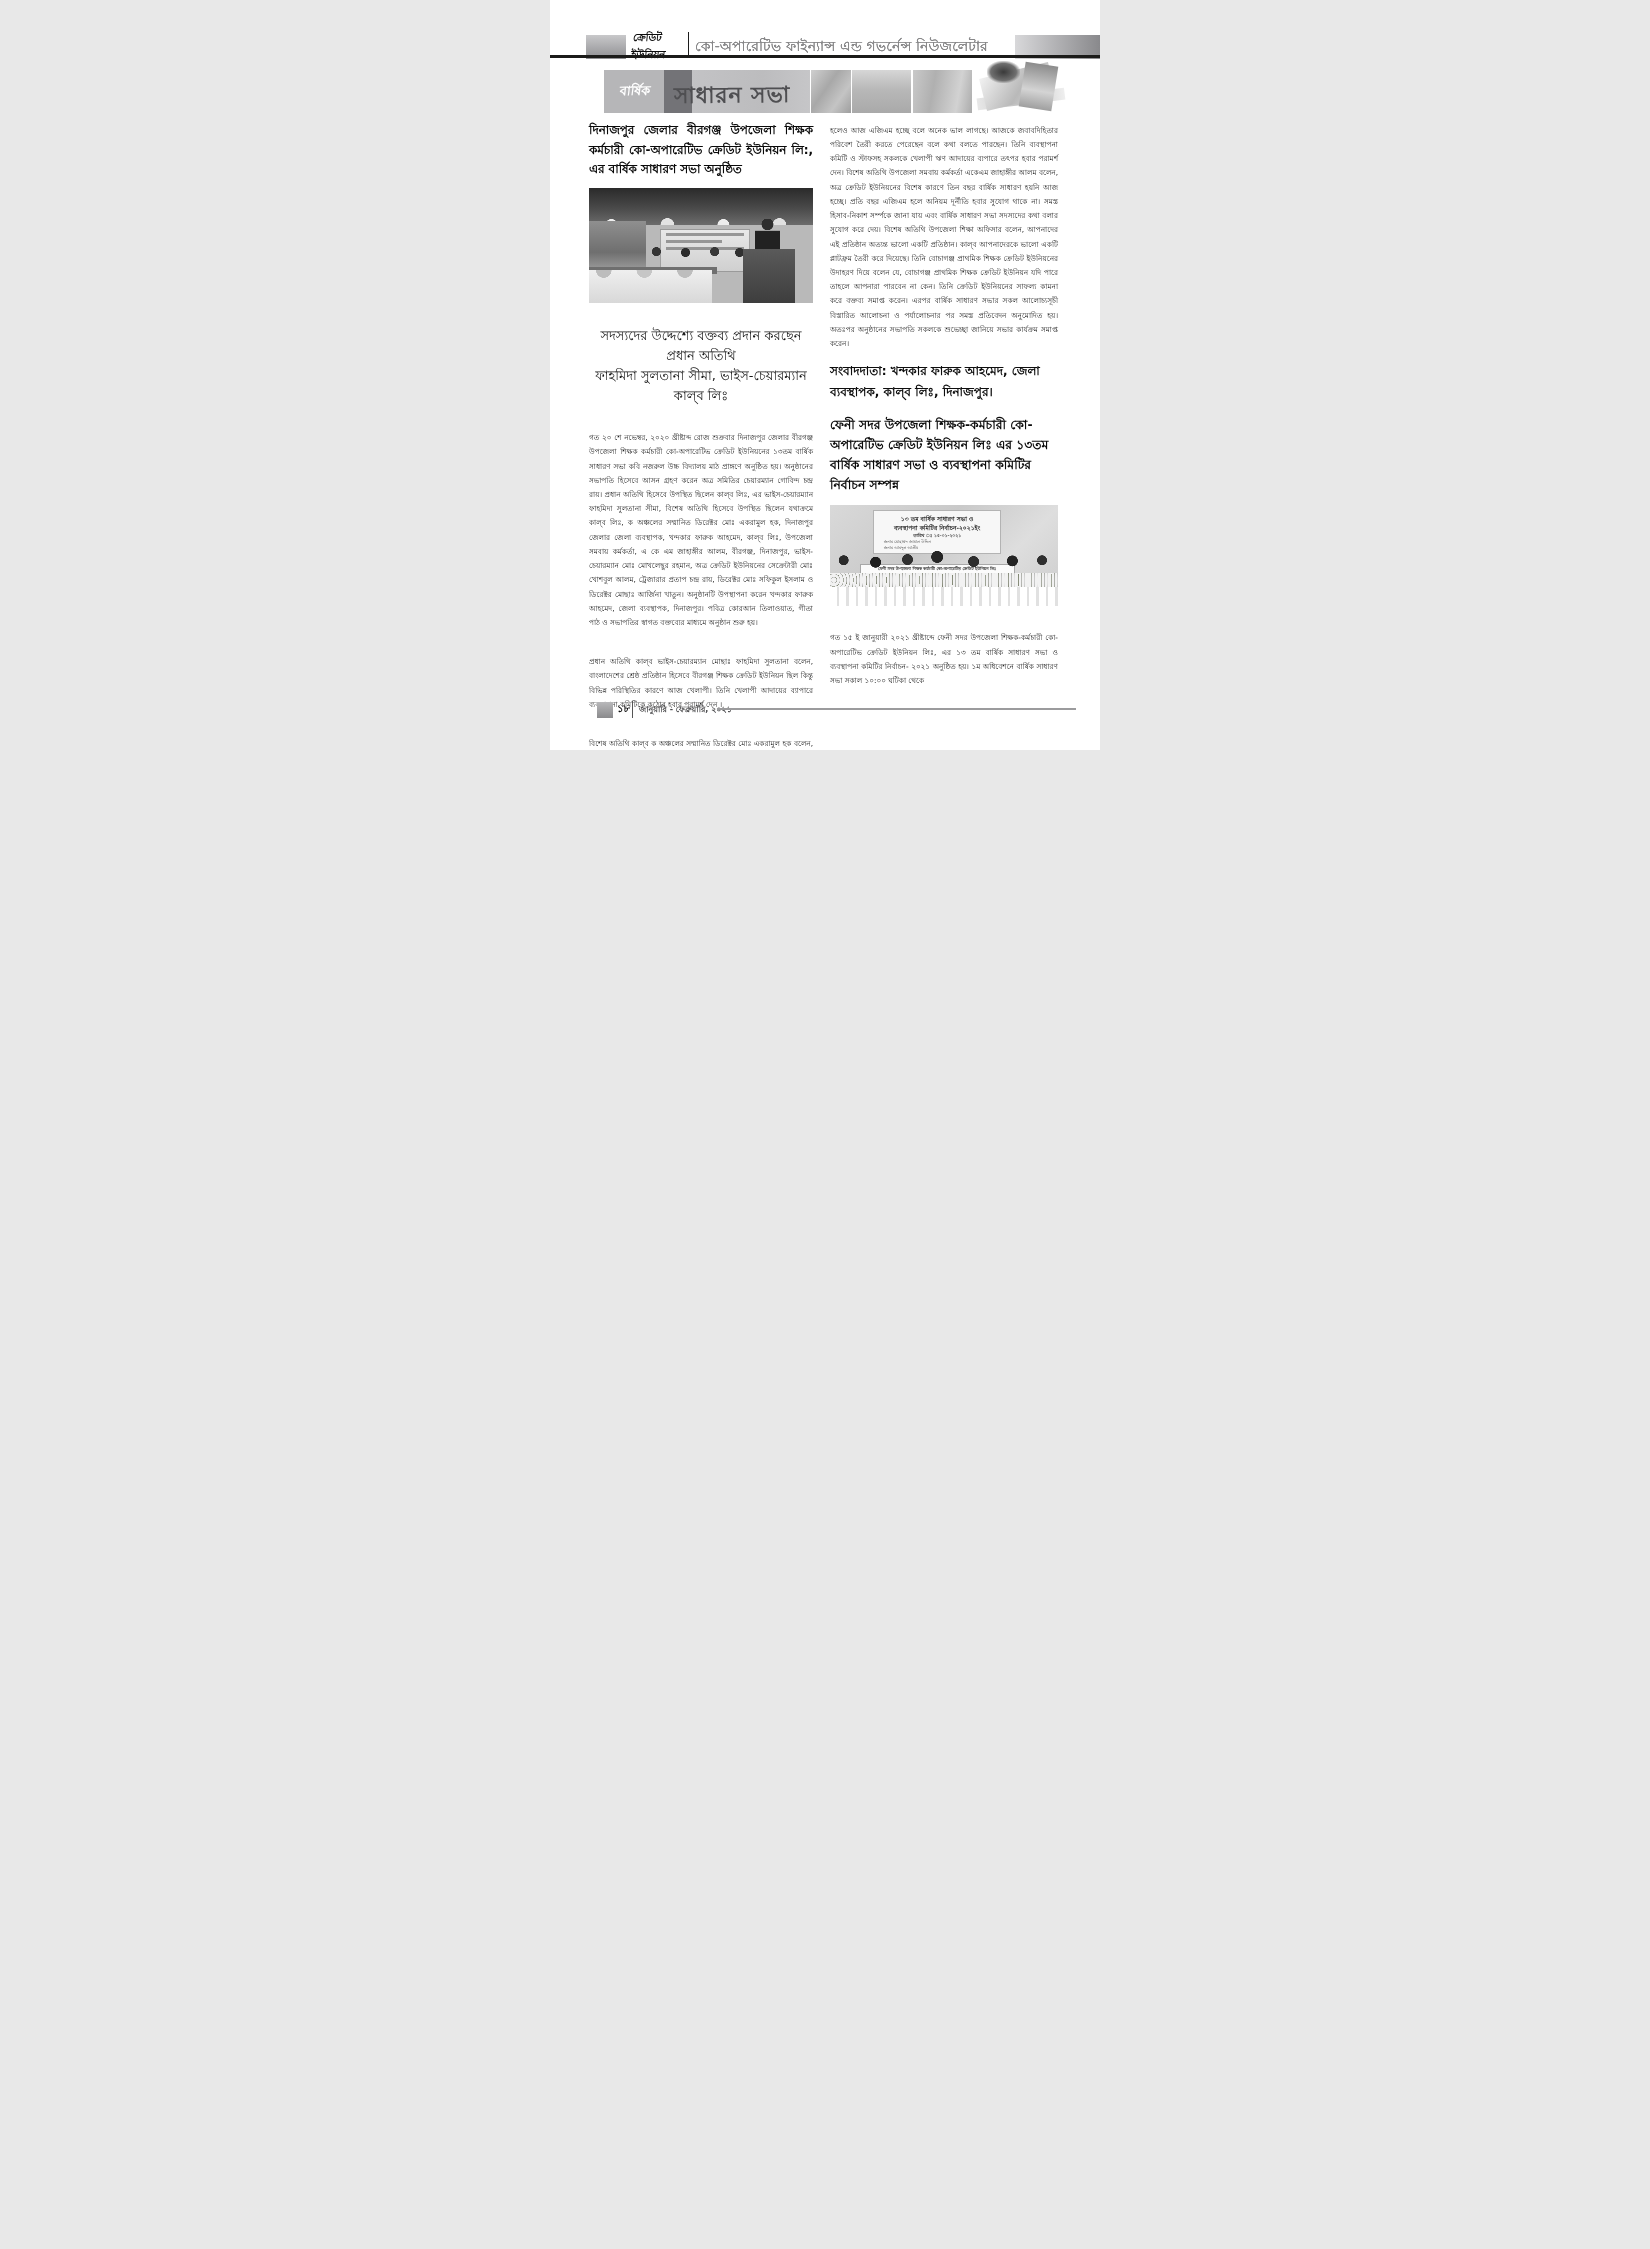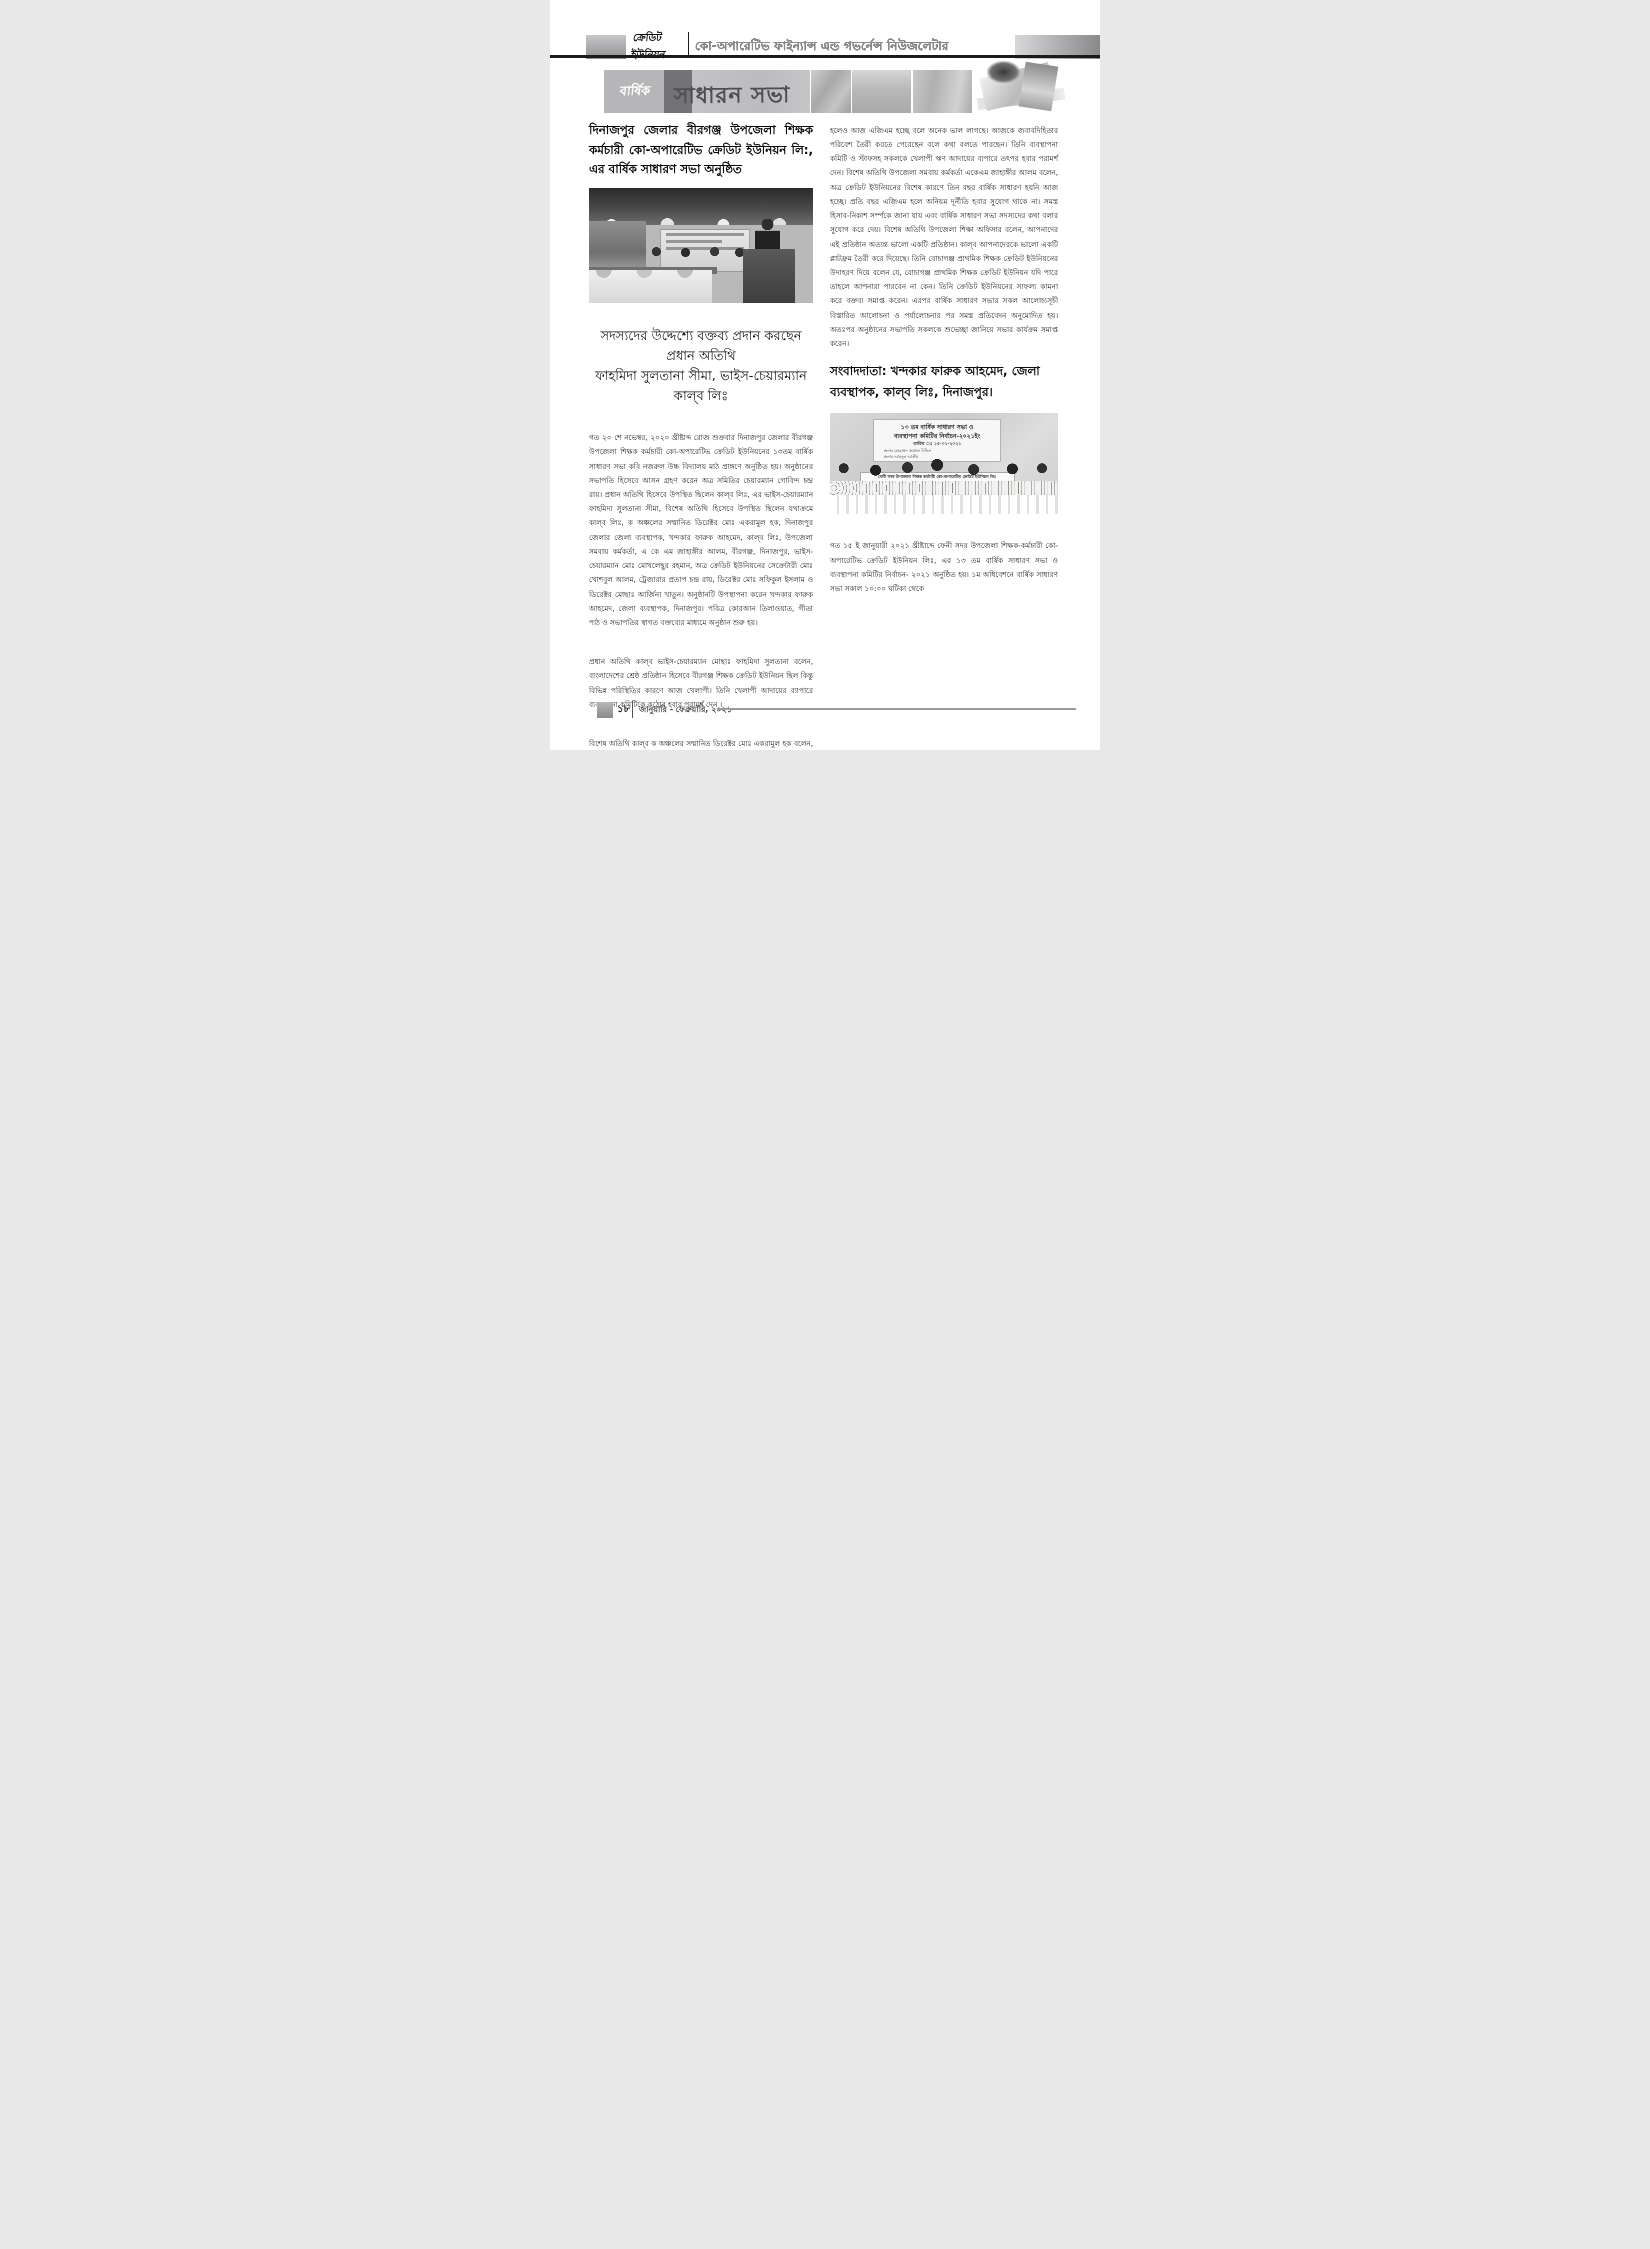--- a/index.html
+++ b/index.html
@@ -17,21 +17,21 @@
   }
   .hdr-logo {
     position:absolute; left:82px; top:36px; width:56px; height:22px;
     display:flex; align-items:center; justify-content:center;
     font-weight:800; font-size:10.4px; letter-spacing:-0.2px; color:#0c0c0c;
     transform:skewX(-6deg);
   }
   .hdr-divider { position:absolute; left:138px; top:32px; width:1.4px; height:24px; background:#1c1c1c; }
   .hdr-subtitle {
     position:absolute; left:145px; top:36px; height:22px; display:flex; align-items:center;
-    font-weight:700; font-size:12px; color:#8b8b8d; letter-spacing:0.1px;
+    font-weight:400; font-size:14px; color:#8b8b8d; letter-spacing:0.1px;
     text-shadow:0 0 0.3px #555;
   }
   .hdr-grad-right {
     position:absolute; right:0; top:35px; width:85px; height:24px;
     background:linear-gradient(to right,#d8d8da,#89898c);
   }
   .hdr-rule { position:absolute; left:0; top:55px; width:100%; height:2.8px; background:#1b1b19; }
 
   
   .banner { position:absolute; left:54px; top:70px; width:367px; height:43px; }
@@ -208,20 +208,21 @@
     <div class="body-text">গত ২০ শে নভেম্বর, ২০২০ খ্রীষ্টাব্দ রোজ শুক্রবার দিনাজপুর জেলার বীরগঞ্জ উপজেলা শিক্ষক কর্মচারী কো-অপারেটিভ ক্রেডিট ইউনিয়নের ১৩তম বার্ষিক সাধারণ সভা কবি নজরুল উচ্চ বিদ্যালয় মাঠ প্রাঙ্গণে অনুষ্ঠিত হয়। অনুষ্ঠানের সভাপতি হিসেবে আসন গ্রহণ করেন অত্র সমিতির চেয়ারম্যান গোবিন্দ চন্দ্র রায়। প্রধান অতিথি হিসেবে উপস্থিত ছিলেন কাল্‌ব লিঃ, এর ভাইস-চেয়ারম্যান ফাহমিদা সুলতানা সীমা, বিশেষ অতিথি হিসেবে উপস্থিত ছিলেন যথাক্রমে কাল্‌ব লিঃ, ক অঞ্চলের সম্মানিত ডিরেক্টর মোঃ একরামুল হক, দিনাজপুর জেলার  জেলা ব্যবস্থাপক, খন্দকার ফারুক আহমেদ, কাল্‌ব লিঃ, উপজেলা সমবায় কর্মকর্তা, এ কে এম জাহাঙ্গীর আলম, বীরগঞ্জ, দিনাজপুর, ভাইস-চেয়ারম্যান মোঃ মোখলেছুর রহমান, অত্র ক্রেডিট ইউনিয়নের সেক্রেটারী মোঃ খোশবুল আলম, ট্রেজারার  প্রতাপ চন্দ্র রায়, ডিরেক্টর মোঃ সফিকুল ইসলাম ও ডিরেক্টর মোছাঃ আর্জিনা খাতুন। অনুষ্ঠানটি উপস্থাপনা করেন খন্দকার ফারুক আহমেদ, জেলা ব্যবস্থাপক, দিনাজপুর। পবিত্র কোরআন তিলাওয়াত, গীতা পাঠ ও সভাপতির স্বাগত বক্তব্যের মাধ্যমে অনুষ্ঠান শুরু হয়।</div>
     <div class="body-text">প্রধান অতিথি কাল্‌ব ভাইস-চেয়ারম্যান মোছাঃ ফাহমিদা সুলতানা বলেন, বাংলাদেশের শ্রেষ্ঠ প্রতিষ্ঠান হিসেবে বীরগঞ্জ শিক্ষক ক্রেডিট ইউনিয়ন ছিল কিন্তু বিভিন্ন পরিস্থিতির কারণে আজ খেলাপী। তিনি খেলাপী আদায়ের ব্যাপারে ব্যবস্থাপনা কমিটিকে কঠোর হবার পরামর্শ দেন  ।</div>
     <div class="body-text">বিশেষ অতিথি কাল্‌ব ক অঞ্চলের সম্মানিত ডিরেক্টর  মোঃ একরামুল হক বলেন, করোনা ভাইরাসের বৈশিক মহামারীর কারণে দেরি</div>
   </div>
 
   <div class="col col-right">
     <div class="body-text" style="margin-top:2.8px">হলেও আজ এজিএম হচ্ছে বলে অনেক ভাল লাগছে। আজকে জবাবদিহিতার পরিবেশ তৈরী করতে পেরেছেন বলে কথা বলতে পারছেন। তিনি ব্যবস্থাপনা কমিটি ও স্টাফসহ সকলকে খেলাপী ঋণ আদায়ের ব্যপারে তৎপর হবার পরামর্শ দেন। বিশেষ অতিথি উপজেলা সমবায় কর্মকর্তা একেএম জাহাঙ্গীর আলম বলেন, অত্র ক্রেডিট ইউনিয়নের বিশেষ কারণে  তিন বছর বার্ষিক সাধারণ হয়নি আজ হচ্ছে। প্রতি বছর এজিএম হলে অনিয়ম দূর্নীতি হবার সুযোগ থাকে না। সমস্ত হিসাব-নিকাশ সর্ম্পকে জানা যায় এবং বার্ষিক সাধারণ সভা সদস্যদের কথা বলার সুযোগ করে দেয়। বিশেষ অতিথি উপজেলা শিক্ষা অফিসার বলেন, আপনাদের এই প্রতিষ্ঠান অত্যন্ত ভালো একটি প্রতিষ্ঠান। কাল্‌ব আপনাদেরকে ভালো একটি প্লাটফ্রম তৈরী করে দিয়েছে। তিনি বোচাগঞ্জ প্রাথমিক শিক্ষক ক্রেডিট ইউনিয়নের উদাহরণ দিয়ে বলেন যে, বোচাগঞ্জ প্রাথমিক শিক্ষক ক্রেডিট ইউনিয়ন যদি পারে তাহলে আপনারা পারবেন না কেন। তিনি ক্রেডিট ইউনিয়নের সাফল্য কামনা করে বক্তব্য সমাপ্ত করেন। এরপর বার্ষিক সাধারণ সভার সকল আলোচ্যসূচী বিস্তারিত আলোচনা ও পর্যালোচনার পর সমস্ত প্রতিবেদন অনুমোদিত হয়। অতঃপর অনুষ্ঠানের সভাপতি সকলকে শুভেচ্ছা   জানিয়ে সভার কার্যক্রম সমাপ্ত করেন।</div>
 
     <div class="reporter">সংবাদদাতা: খন্দকার ফারুক আহমেদ, জেলা ব্যবস্থাপক, কাল্‌ব লিঃ, দিনাজপুর।</div>
 
+    <div class="headline-2">ফেনী সদর উপজেলা শিক্ষক-কর্মচারী কো-অপারেটিভ ক্রেডিট ইউনিয়ন লিঃ এর ১৩তম বার্ষিক সাধারণ সভা ও ব্যবস্থাপনা কমিটির নির্বাচন সম্পন্ন</div>
 
     <div class="photo2">
       <div class="p2-banner">
         <div class="l1">১৩ তম বার্ষিক সাধারণ সভা ও</div>
         <div class="l2">ব্যবস্থাপনা কমিটির নির্বাচন-২০২১ইং</div>
         <div class="l3">তারিখ ঃ ১৫-০১-২০২১</div>
         <div class="nm">জনাব মোহাম্মদ জামাল উদ্দিন</div>
         <div class="nm">জনাব আবদুল আলীম</div>
       </div>
       <div class="p2-strip">ফেনী সদর উপজেলা শিক্ষক কর্মচারী কো-অপারেটিভ ক্রেডিট ইউনিয়ন লিঃ</div>

